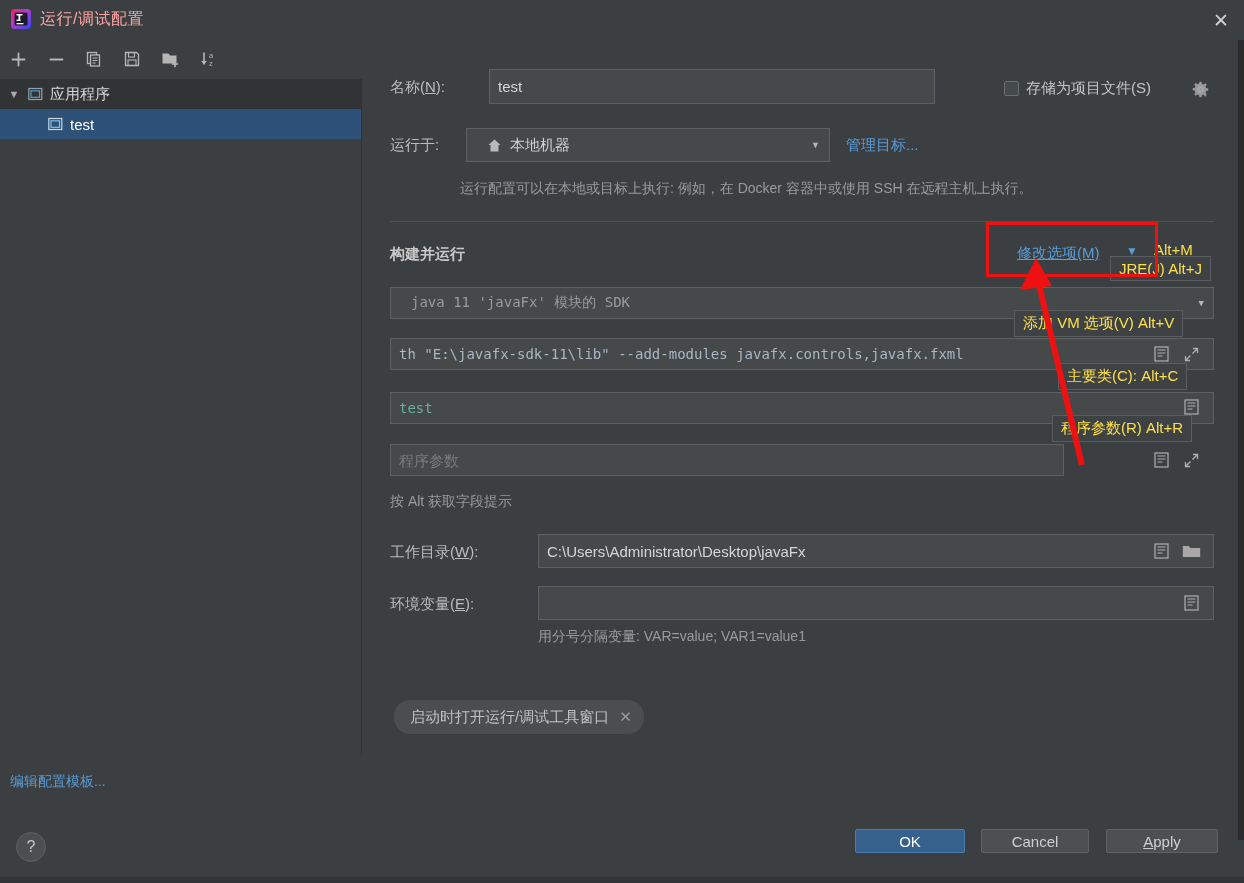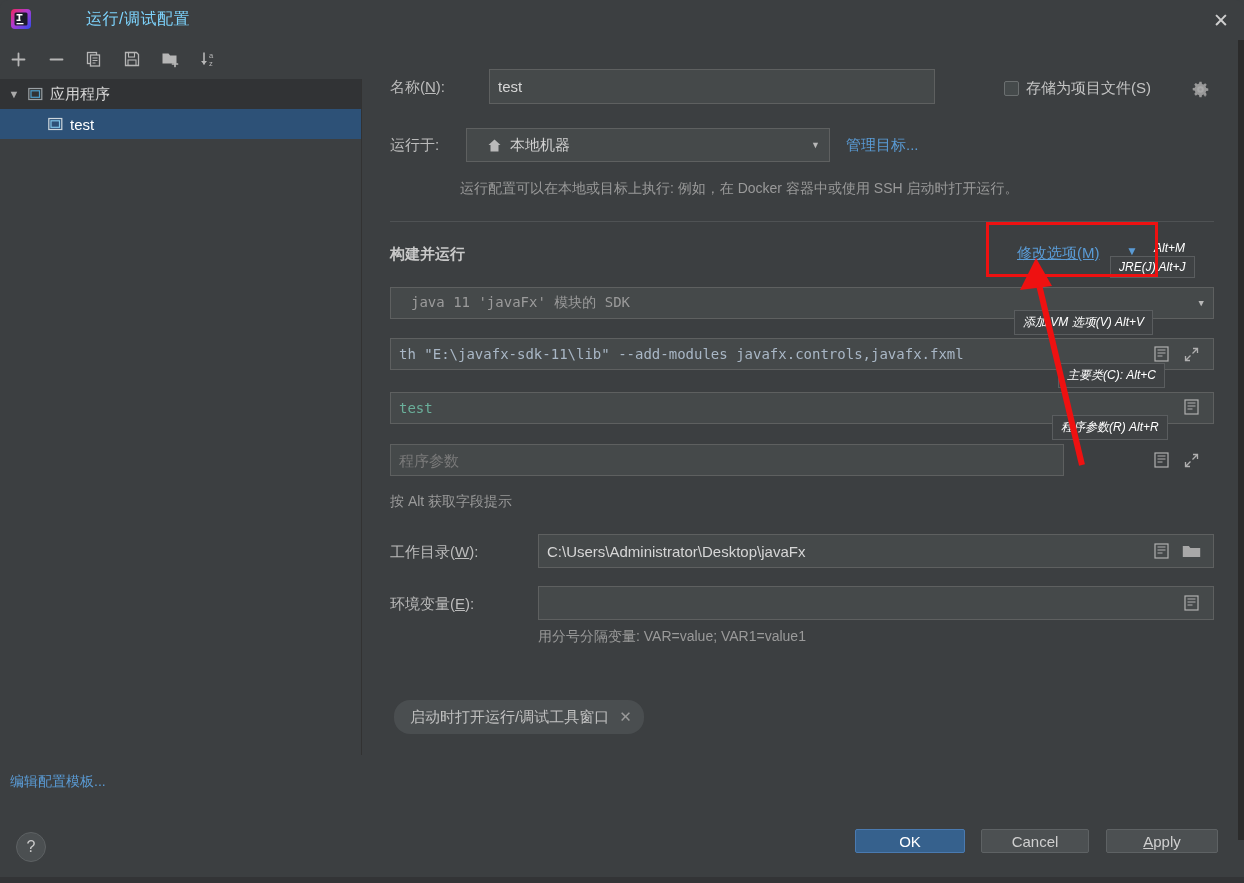--- a/index.html
+++ b/index.html
@@ -21,21 +21,21 @@
   .titlebar {
     position: absolute; left: 0; top: 0; width: 1244px; height: 40px;
     background: #3c3f41;
     border-top-left-radius: 8px; border-top-right-radius: 8px;
   }
   .title-icon {
     position: absolute; left: 10px; top: 8px; width: 22px; height: 22px;
   }
   .title-text {
     position: absolute; left: 40px; top: 9px;
-    font-size: 16px; color: #7dd3fc; letter-spacing: .5px; margin-left: 46px;
+    font-size: 16px; color: #fca5a5; letter-spacing: .5px;
   }
   .close-btn {
     position: absolute; right: 0px; top: 0px; width: 46px; height: 40px;
     display: flex; align-items: center; justify-content: center;
     color: #cfcfcf; font-size: 19px; cursor: pointer;
     border-top-right-radius: 8px;
   }
 
   
   .left-toolbar {
@@ -151,26 +151,25 @@
   }
   .chip .x {
     margin-left: 10px; color: #9a9a9a; font-size: 15px; cursor: pointer;
   }
 
   
   .mnemonic {
     position: absolute;
     background: #3f4244;
     border: 1px solid #5a5d5f;
-    color: #ffffff;
-    font-size: 12px;
+    color: #fde047;
+    font-size: 15px;
     padding: 3px 8px;
     white-space: nowrap;
     z-index: 40;
-    font-style: italic;
   }
   .mnemonic.plain {
     background: transparent; border: none; z-index: 39;
   }
 
   
   .btn {
     position: absolute; height: 24px;
     display: flex; align-items: center; justify-content: center;
     font-size: 15px; cursor: pointer; border-radius: 2px;
@@ -319,21 +318,21 @@
     <span style="margin-right:8px;display:flex;">
       <svg width="15" height="15" viewBox="0 0 15 15">
         <path d="M7.5 1.5L1.5 7h2v6.5h8V7h2z" fill="#b9b9b9"></path>
       </svg>
     </span>
     <span>本地机器</span>
     <span class="arrow">▼</span>
   </div>
   <div class="link" style="left:846px; top:136px;">管理目标...</div>
 
-  <div class="hint" style="left:460px; top:180px; width:740px;">运行配置可以在本地或目标上执行: 例如，在 Docker 容器中或使用 SSH 启动时打开运行。</div>
+  <div class="hint" style="left:460px; top:180px; width:740px;">运行配置可以在本地或目标上执行: 例如，在 Docker 容器中或使用 SSH 在远程主机上执行。</div>
 
   <div class="section-sep" style="left:390px; top:221px; width:824px;"></div>
 
   <div class="section-title" style="left:390px; top:245px;">构建并运行</div>
   <div class="link under" style="left:1017px; top:244px;">修改选项(M)</div>
   <span style="position:absolute; left:1126px; top:244px; color:#5a9bd5; font-size:12px;">▼</span>
 
   <div class="combo mono-input" style="left:390px; top:287px; width:824px; height:32px; font-family:'DejaVu Sans Mono', monospace; font-size:14px;">
     <span style="color:#9b9b9b;">java 11 'javaFx' 模块的 SDK</span>
     <span class="arrow">▼</span>

